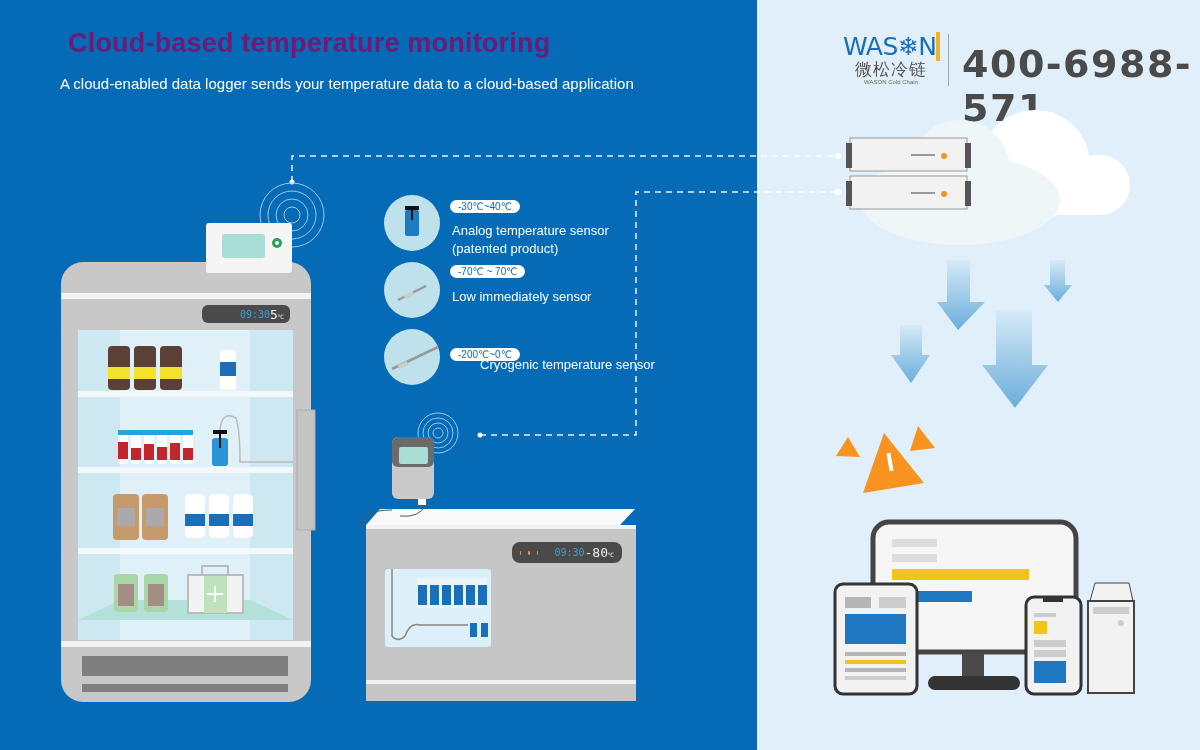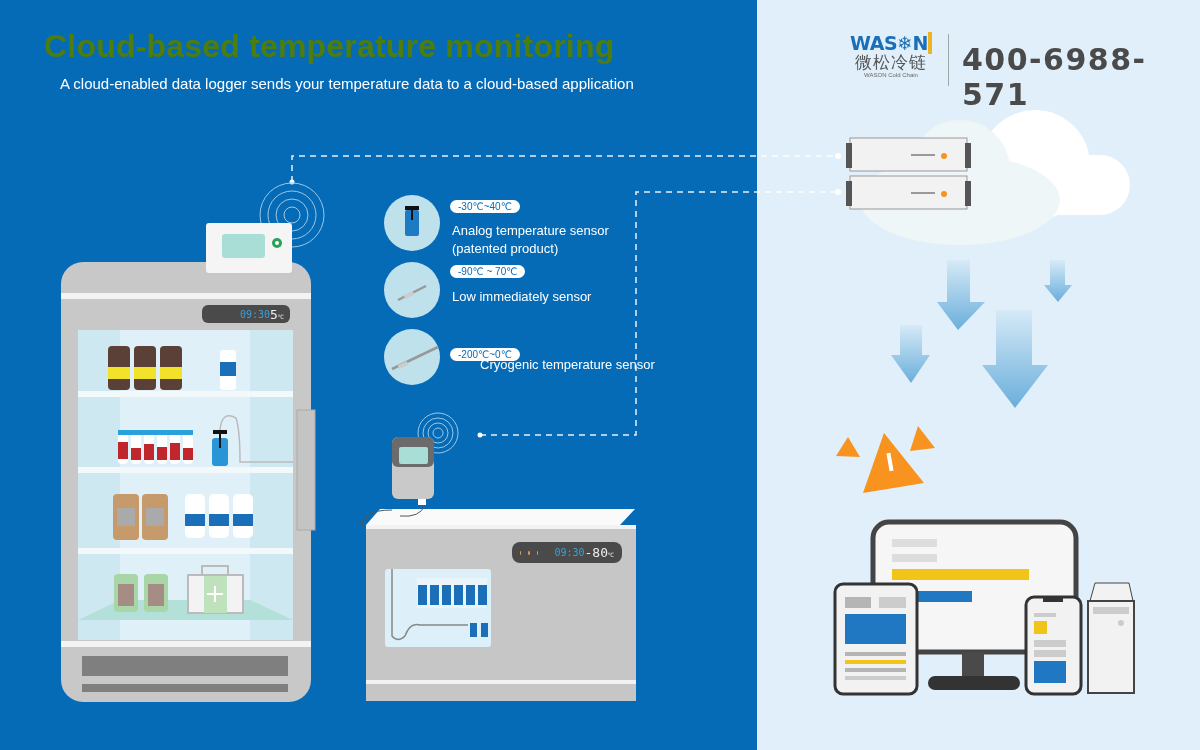--- a/index.html
+++ b/index.html
@@ -1,27 +1,27 @@
 <!DOCTYPE html>
 <html><head>
 <meta charset="utf-8">
 <style>
   * { box-sizing: border-box; margin: 0; padding: 0; }
   body { width: 1200px; height: 750px; overflow: hidden; font-family: "Liberation Sans", "DejaVu Sans", sans-serif; background: #e0eff9; position: relative; }
   .blue-panel { position: absolute; left: 0; top: 0; width: 757px; height: 750px; background: #066bb6; }
   .light-panel { position: absolute; left: 757px; top: 0; width: 443px; height: 750px; background: #e0eff9; }
-  .title { position: absolute; left: 44px; top: 28px; color: #4d7c0f; font-size: 32px; font-weight: bold; letter-spacing: 0.2px; }
+  .title { position: absolute; left: 68px; top: 28px; color: #701a75; font-size: 27px; font-weight: bold; letter-spacing: 0.2px; }
   .subtitle { position: absolute; left: 60px; top: 72px; color: #fff; font-size: 15px; line-height: 23px; }
   .logo { position: absolute; left: 843px; top: 32px; width: 96px; text-align: center; }
-  .logo-word { font-size: 19px; font-weight: bold; color: #1a6fb8; letter-spacing: -0.5px; font-family: "DejaVu Sans", sans-serif; }
+  .logo-word { font-size: 25px; font-weight: normal; color: #1a6fb8; letter-spacing: -0.5px; font-family: "DejaVu Sans", sans-serif; }
   .logo-word .n { color: #1a6fb8; border-right: 4px solid #f0b323; }
   .logo-cn { font-size: 17px; color: #555; letter-spacing: 1px; line-height: 18px; }
   .logo-en { font-size: 6px; color: #666; }
   .divider { position: absolute; left: 948px; top: 34px; width: 1px; height: 52px; background: #9aa; }
-  .phone { position: absolute; left: 962px; top: 42px; font-size: 30px; font-weight: bold; color: #4a4a4a; letter-spacing: 1.5px; font-family: "DejaVu Sans", sans-serif; }
+  .phone { position: absolute; left: 962px; top: 42px; font-size: 38px; font-weight: bold; color: #4a4a4a; letter-spacing: 1.5px; font-family: "DejaVu Sans", sans-serif; }
   .sensor-circle { position: absolute; width: 56px; height: 56px; border-radius: 50%; background: #bfe1ec; }
   .badge { position: absolute; background: #ffffff; color: #066bb6; font-size: 10px; border-radius: 9px; padding: 1px 8px; }
   .sensor-label { position: absolute; color: #fff; font-size: 13px; line-height: 18px; }
   .display { position: absolute; background: #4a4a4a; border-radius: 6px; display: flex; align-items: center; padding: 0 8px; }
   .dot { width: 4px; height: 4px; border-radius: 50%; background: #e39a52; margin-right: 7px; }
   .time { color: #3aa0d8; font-size: 10px; margin-left: 9px; font-family: "DejaVu Sans Mono", monospace; }
   .temp { color: #eee; font-size: 13px; margin-left: auto; font-family: "DejaVu Sans Mono", monospace; }
   .temp small { font-size: 6px; }
   svg { position: absolute; left: 0; top: 0; }
 </style>
@@ -281,21 +281,21 @@
     <div>Analog temperature sensor</div>
       <div>(patented product)</div>
   </div>
 
   <div class="sensor-circle" style="left:384px;top:262px;">
     <svg width="56" height="56">
         <path d="M14 38 L42 24" stroke="#999" stroke-width="2.5"></path>
         <rect x="20" y="31" width="10" height="4" fill="#ccc" transform="rotate(-27 25 33)"></rect>
       </svg>
   </div>
-  <div class="badge" style="left:450px;top:265px;">-90℃ ~ 70℃</div>
+  <div class="badge" style="left:450px;top:265px;">-70℃ ~ 70℃</div>
   <div class="sensor-label" style="left:452px;top:288px;">Low immediately sensor</div>
 
   <div class="sensor-circle" style="left:384px;top:329px;">
     <svg width="56" height="56">
         <path d="M8 40 L54 18" stroke="#999" stroke-width="2.5"></path>
         <rect x="14" y="34" width="10" height="4" fill="#ccc" transform="rotate(-25 19 36)"></rect>
       </svg>
   </div>
   <div class="badge" style="left:450px;top:348px;">-200℃~0℃</div>
   <div class="sensor-label" style="left:452px;top:356px;margin-left:28px;">Cryogenic temperature sensor</div>

